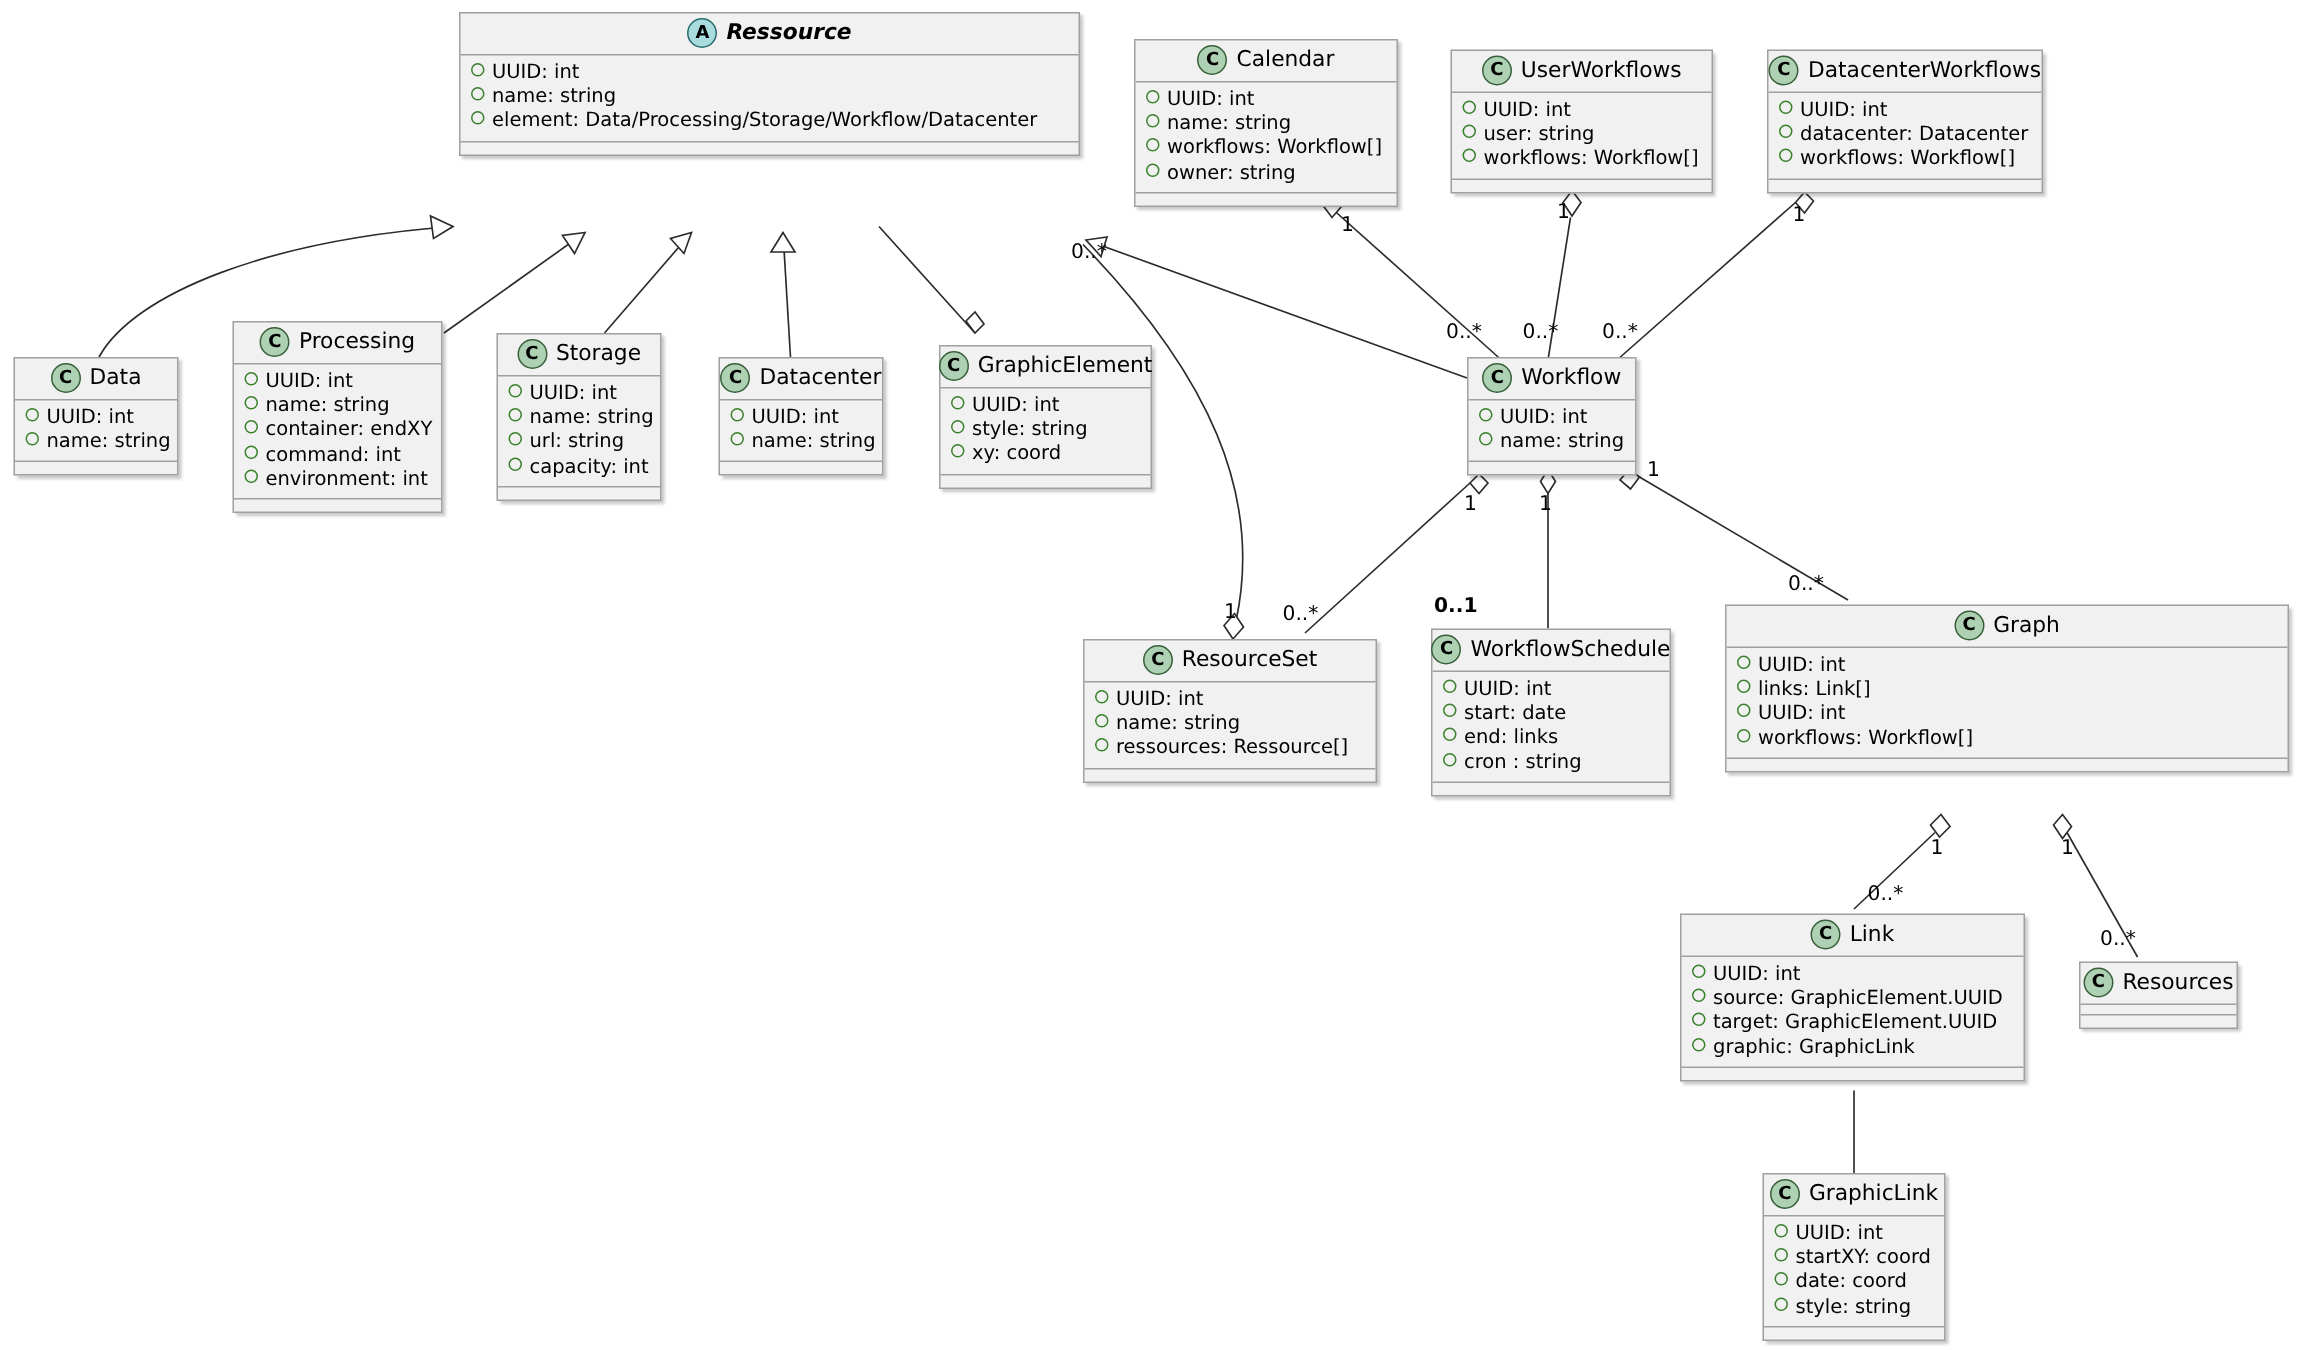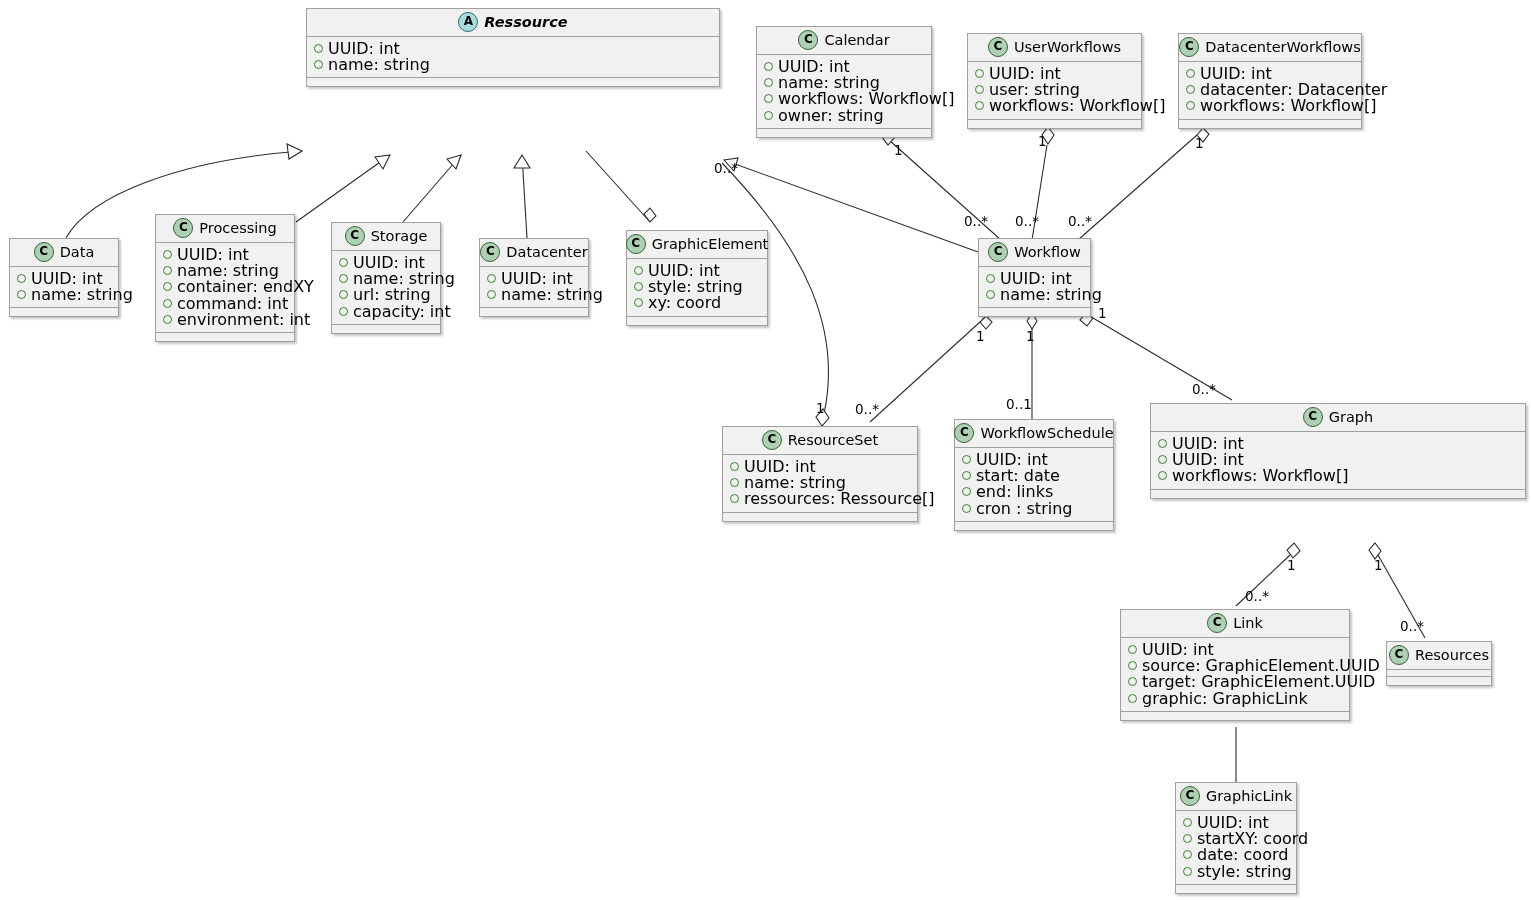--- a/index.html
+++ b/index.html
@@ -60,21 +60,21 @@
     text-align: center;
     flex: none;
   }
   .stereo.abstract {
     background: #A9DCDF;
     border: 1px solid #2A6B6E;
   }
   .uml-attrs {
     box-sizing: border-box;
     padding: 4px 7px 4px 7px;
-    font-size: 16px;
+    font-size: 13px;
     line-height: 16.2px;
     color: #000000;
     border-bottom: 1px solid #A0A0A0;
   }
   .uml-attrs.empty {
     height: 7px;
     padding: 0;
   }
   .uml-methods {
     box-sizing: border-box;
@@ -171,20 +171,24 @@
         </div>
         <div class="uml-attrs">
           <div class="attr-row">
             <span class="vis-pub"></span>
             <span>UUID: int</span>
           </div>
           <div class="attr-row">
             <span class="vis-pub"></span>
             <span>name: string</span>
           </div>
+          <div class="attr-row">
+            <span class="vis-pub"></span>
+            <span>element: Data/Processing/Storage/Workflow/Datacenter</span>
+          </div>
         </div>
         <div class="uml-methods"></div>
       </div>
       <div class="uml-class" style="left: 756px; top: 26px; width: 176px;">
         <div class="uml-header">
           <span class="stereo">C</span>
           <span class="title-text">Calendar</span>
         </div>
         <div class="uml-attrs">
           <div class="attr-row">
@@ -422,20 +426,24 @@
       </div>
       <div class="uml-class" style="left: 1150px; top: 403px; width: 376px;">
         <div class="uml-header">
           <span class="stereo">C</span>
           <span class="title-text">Graph</span>
         </div>
         <div class="uml-attrs">
           <div class="attr-row">
             <span class="vis-pub"></span>
             <span>UUID: int</span>
+          </div>
+          <div class="attr-row">
+            <span class="vis-pub"></span>
+            <span>links: Link[]</span>
           </div>
           <div class="attr-row">
             <span class="vis-pub"></span>
             <span>UUID: int</span>
           </div>
           <div class="attr-row">
             <span class="vis-pub"></span>
             <span>workflows: Workflow[]</span>
           </div>
         </div>
@@ -505,21 +513,21 @@
       <div class="mult" style="left: 894px; top: 142px;">1</div>
       <div class="mult" style="left: 964px; top: 213px;">0..*</div>
       <div class="mult" style="left: 1038px; top: 133px;">1</div>
       <div class="mult" style="left: 1015px; top: 213px;">0..*</div>
       <div class="mult" style="left: 1195px; top: 135px;">1</div>
       <div class="mult" style="left: 1068px; top: 213px;">0..*</div>
       <div class="mult" style="left: 816px; top: 400px;">1</div>
       <div class="mult" style="left: 976px; top: 328px;">1</div>
       <div class="mult" style="left: 855px; top: 401px;">0..*</div>
       <div class="mult" style="left: 1026px; top: 328px;">1</div>
-      <div class="mult" style="left: 1006px; top: 396px;">0..1</div>
+      <div class="mult" style="left: 956px; top: 396px; font-weight: bold;">0..1</div>
       <div class="mult" style="left: 1098px; top: 305px;">1</div>
       <div class="mult" style="left: 1192px; top: 381px;">0..*</div>
       <div class="mult" style="left: 1287px; top: 557px;">1</div>
       <div class="mult" style="left: 1245px; top: 588px;">0..*</div>
       <div class="mult" style="left: 1374px; top: 557px;">1</div>
       <div class="mult" style="left: 1400px; top: 618px;">0..*</div>
     </div>
 
 </div>
 

